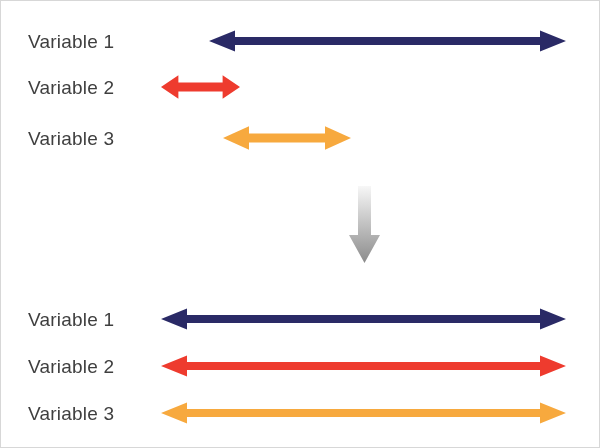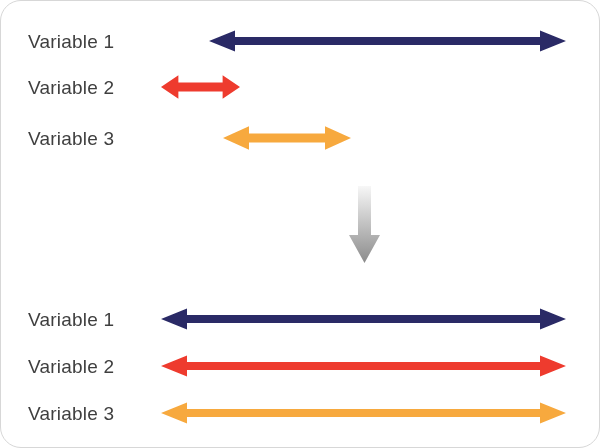--- a/index.html
+++ b/index.html
@@ -31,21 +31,21 @@
     position: absolute;
     overflow: visible;
   }
   .down-arrow {
     position: absolute;
   }
 </style>
 </head>
 <body>
 
-<div id="canvas" style="border-color: rgb(215, 215, 215); background: rgb(255, 255, 255); border-radius: 21px;">
+<div id="canvas" style="border-color: rgb(215, 215, 215); background: rgb(255, 255, 255);">
 
   <div>
 
     <div class="label" style="left: 27px; top: 40px; color: rgb(63, 63, 63);">Variable 1</div>
     <div class="label" style="left: 27px; top: 86px; color: rgb(63, 63, 63);">Variable 2</div>
     <div class="label" style="left: 27px; top: 137px; color: rgb(63, 63, 63);">Variable 3</div>
 
     <svg class="arrow-svg" style="left:0; top:0;" width="600" height="448" viewBox="0 0 600 448">
       <g id="top-arrow-0">
           <polygon points="208,40 234,29.6 234,36 539,36 539,29.6 565,40 539,50.4 539,44 234,44 234,50.4" fill="#2a2a66"></polygon>

